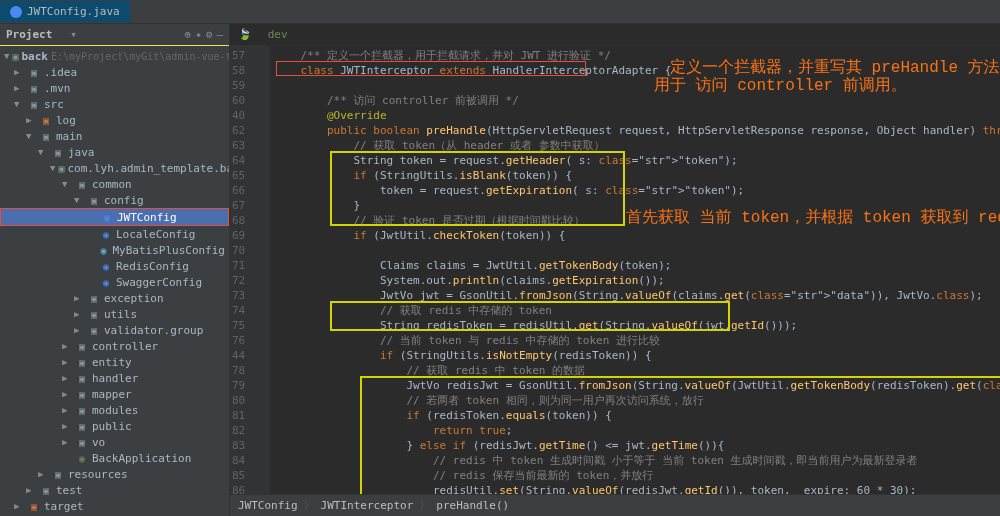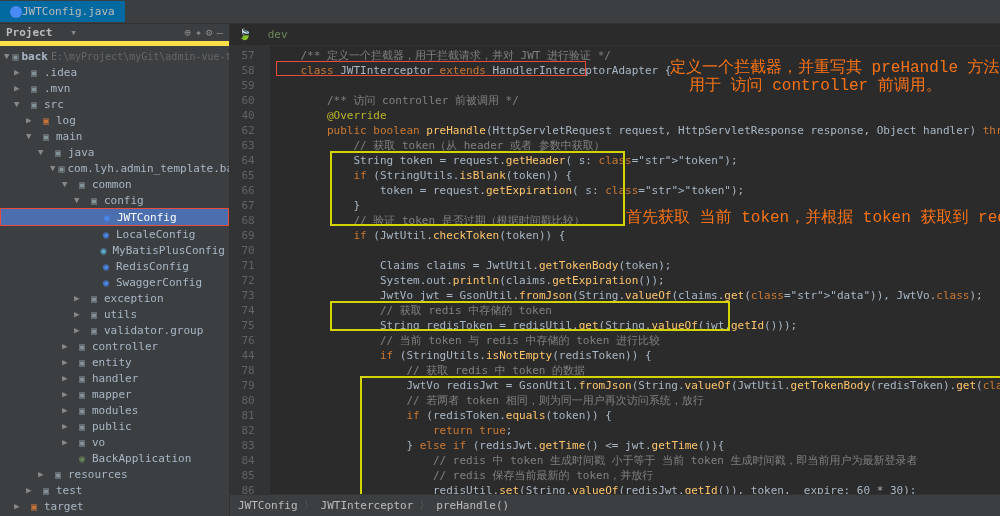--- a/index.html
+++ b/index.html
@@ -1,41 +1,41 @@
 <!DOCTYPE html>
 <html><head>
 <meta charset="utf-8">
 <style>
 *{margin:0;padding:0;box-sizing:border-box;font-family:'Segoe UI',Consolas,monospace;font-size:11px}
 body{background:#2b2b2b;color:#a9b7c6;width:1000px;height:516px;overflow:hidden;display:flex;flex-direction:column}
 .top-tabs{background:#3c3f41;height:24px;display:flex;align-items:center;border-bottom:1px solid #323232}
-.tab-active{background:#0369a1;padding:4px 10px;color:#bbb;display:flex;align-items:center;}
+.tab-active{background:#0c4a6e;padding:4px 10px;color:#bbb;display:flex;align-items:center;gap:5px}
 .tab-icon{width:12px;height:12px;border-radius:50%;background:#4a8af4;display:inline-block}
 .main{display:flex;flex:1;overflow:hidden}
 .sidebar{width:230px;background:#3c3f41;border-right:1px solid #323232;display:flex;flex-direction:column}
-.sb-header{height:22px;display:flex;align-items:center;padding:0 6px;border-bottom:5px solid #fde047;gap:18px}
+.sb-header{height:22px;display:flex;align-items:center;padding:0 6px;border-bottom:1px solid #fde047;gap:18px}
 .sb-title{color:#bbb;font-weight:bold}
 .sb-icons{margin-left:auto;display:flex;gap:4px;color:#888}
 .sb-icons span{cursor:pointer}
 .tree{flex:1;overflow:auto;padding:2px 0}
 .tree-item{display:flex;align-items:center;padding:1px 4px;gap:3px;white-space:nowrap;cursor:pointer}
 .tree-item.selected{background:#4b6eaf;color:#fff}
 .tree-item.boxed{border:1px solid #e74c3c}
 .arrow{width:10px;color:#888;font-size:9px}
 .ticon{width:14px;height:14px;display:flex;align-items:center;justify-content:center;font-size:10px}
 .folder{color:#87939a}
 .folder-orange{color:#c9743a}
 .file-blue{color:#4a8af4}
 .file-green{color:#6a8759}
 .file-cyan{color:#5eadd5}
 .pad1{padding-left:14px}.pad2{padding-left:26px}.pad3{padding-left:38px}.pad4{padding-left:50px}.pad5{padding-left:62px}.pad6{padding-left:74px}.pad7{padding-left:86px}
 .editor{flex:1;display:flex;flex-direction:column;background:#2b2b2b}
 .ed-header{height:22px;display:flex;align-items:center;padding:0 8px;color:#6a8759;border-bottom:1px solid #323232}
 .code-area{flex:1;display:flex;overflow:hidden;font-family:Consolas,monospace}
-.gutter{width:40px;background:#313335;text-align:center;padding:2px 6px 2px 2px;color:#606366;line-height:15px;font-size:10px}
+.gutter{width:40px;background:#313335;text-align:left;padding:2px 6px 2px 2px;color:#606366;line-height:15px;font-size:10px}
 .gutter div{height:15px}
 .code{flex:1;padding:2px 4px;line-height:15px;position:relative;font-size:11px}
 .code-line{height:15px;white-space:pre}
 .kw{color:#cc7832}.cmt{color:#808080}.ann{color:#bbb529}.fn{color:#ffc66d}.it{}
 .box-red{position:absolute;border:1px solid #e74c3c;pointer-events:none}
 .box-yellow{position:absolute;border:2px solid #d4d400;pointer-events:none}
 .note{position:absolute;color:#f97316;font-size:16px;font-family:Liberation Mono, monospace}
 .breadcrumb{height:22px;background:#3c3f41;border-top:1px solid #323232;display:flex;align-items:center;padding:0 8px;gap:6px;color:#bbb}
 .bc-sep{color:#666}
 </style>
@@ -258,21 +258,21 @@
           <div>86</div>
         </div>
       <div class="code" id="code">
 
         <div class="box-red" style="left:6px;top:15px;width:310px;height:15px"></div>
         <div class="box-yellow" style="left:60px;top:105px;width:295px;height:75px"></div>
         <div class="box-yellow" style="left:60px;top:255px;width:400px;height:30px"></div>
         <div class="box-yellow" style="left:90px;top:330px;width:660px;height:135px"></div>
 
         <div class="note" style="left:400px;top:15px">定义一个拦截器，并重写其 preHandle 方法，</div>
-        <div class="note" style="left:419px;top:33px">用于 访问 controller 前调用。</div>
+        <div class="note" style="left:384px;top:33px">用于 访问 controller 前调用。</div>
         <div class="note" style="left:356px;top:165px">首先获取 当前 token，并根据 token 获取到 redis 中的token</div>
 
       <div class="code-line"><span class="cmt">    /** 定义一个拦截器，用于拦截请求，并对 JWT 进行验证 */</span></div>
           <div class="code-line">    <span class="kw">class</span> JWTInterceptor <span class="kw">extends</span> HandlerInterceptorAdapter {</div>
           <div class="code-line"></div>
           <div class="code-line"><span class="cmt">        /** 访问 controller 前被调用 */</span></div>
           <div class="code-line"><span class="ann">        @Override</span></div>
           <div class="code-line">        <span class="kw">public</span> <span class="kw">boolean</span> <span class="fn it">preHandle</span>(HttpServletRequest request, HttpServletResponse response, Object handler) <span class="kw">throws</span> Exception {</div>
           <div class="code-line"><span class="cmt">            // 获取 token（从 header 或者 参数中获取）</span></div>
           <div class="code-line">            String token = request.<span class="fn it">getHeader</span>( s: <span <span="" class="kw">class</span>="str"&gt;"token");</div>

